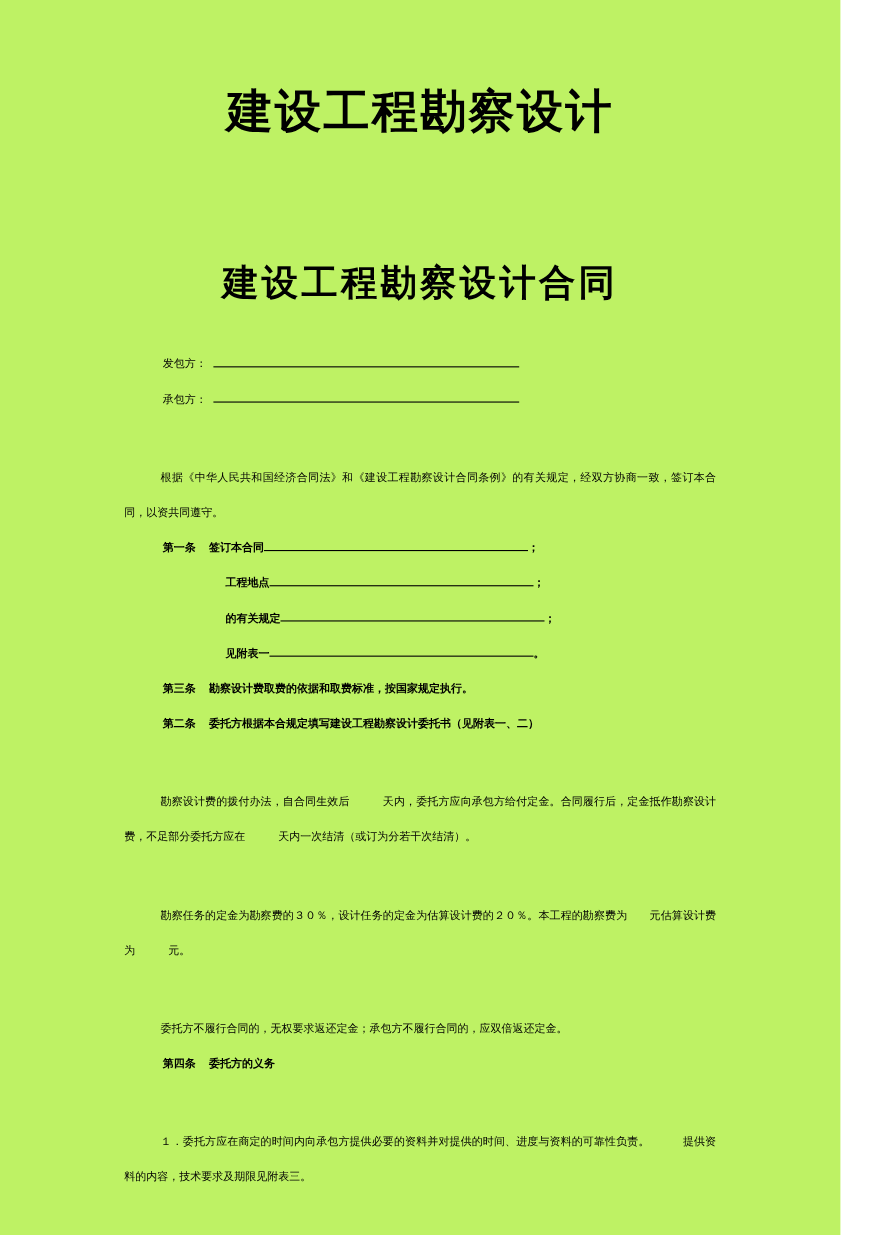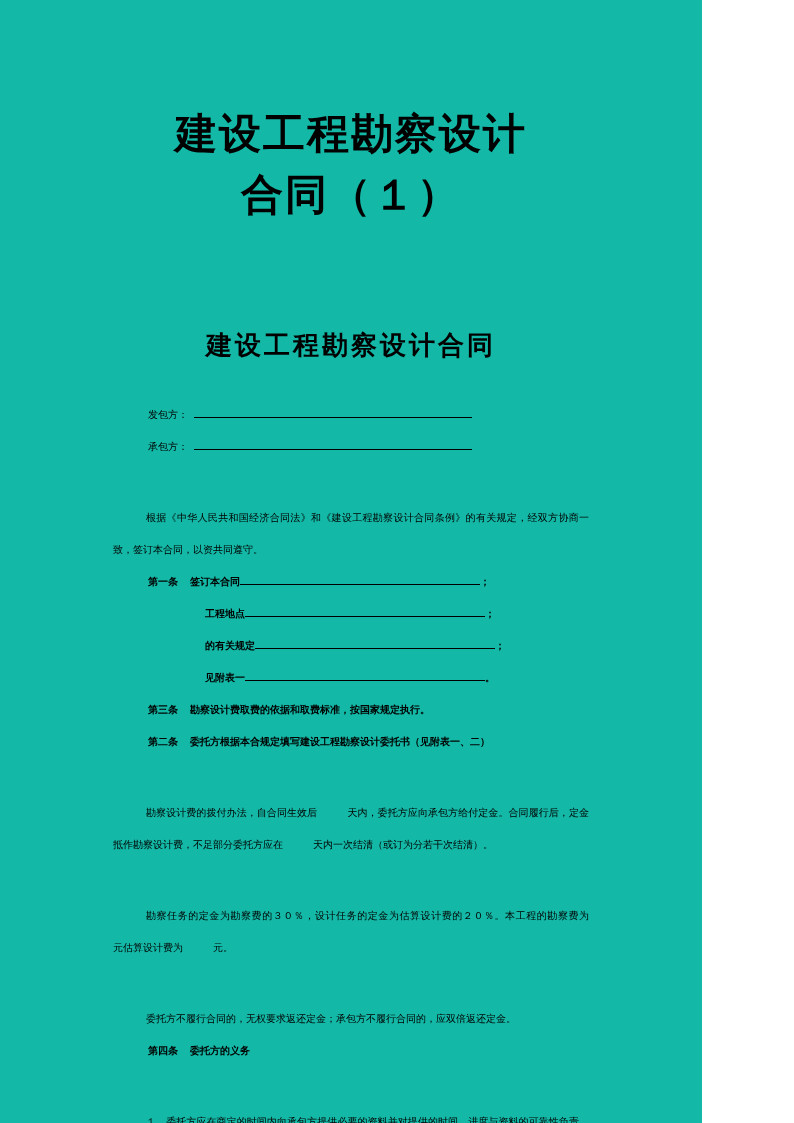--- a/index.html
+++ b/index.html
@@ -4,36 +4,36 @@
 <style>
   * { box-sizing: border-box; }
   html, body { margin: 0; padding: 0; background: #ffffff; }
   body {
     width: 794px;
     height: 1123px;
     font-family: "Liberation Serif", "DejaVu Serif", serif;
     color: #000000;
   }
   .page {
-    width: 702px;
+    width: 764px;
     height: 1123px;
-    padding: 104px 113px 0 113px;
+    padding: 72px 113px 0 113px;
     overflow: hidden;
-    background: #14b8a6;
+    background: #bef264;
   }
   .doc-title {
     font-size: 42px;
     font-weight: bold;
     text-align: center;
     line-height: 1.45;
     letter-spacing: 2px;
     margin: 0;
   }
   .doc-subtitle {
-    font-size: 26px;
+    font-size: 33px;
     font-weight: bold;
     text-align: center;
     letter-spacing: 3px;
     margin: 102px 0 0 0;
   }
   .body-text {
     margin-top: 36px;
     font-size: 10px;
     line-height: 32px;
   }
@@ -55,21 +55,20 @@
   .party-row { padding-left: 35px; }
   .party-row .blank { margin-left: 6px; }
 </style>
 </head>
 <body>
 
 <div class="page">
 
   <h1 class="doc-title">
     <span>建设工程勘察设计</span><br>
-    <span>合同（１）</span>
   </h1>
 
   <h2 class="doc-subtitle">建设工程勘察设计合同</h2>
 
   <div class="body-text">
 
     <div class="line party-row">
       <span>发包方：</span><span class="blank w278"></span>
     </div>
 

